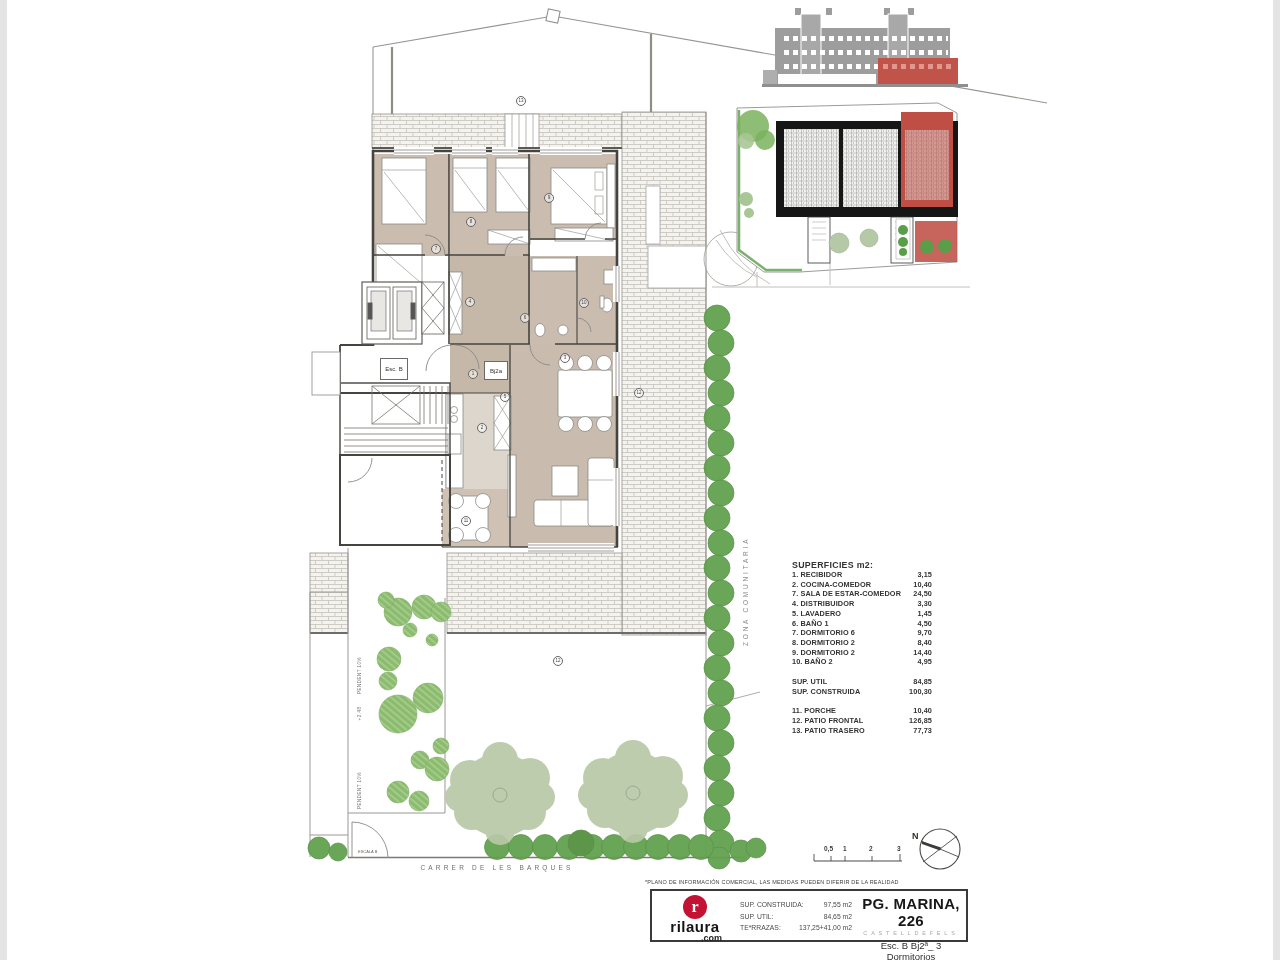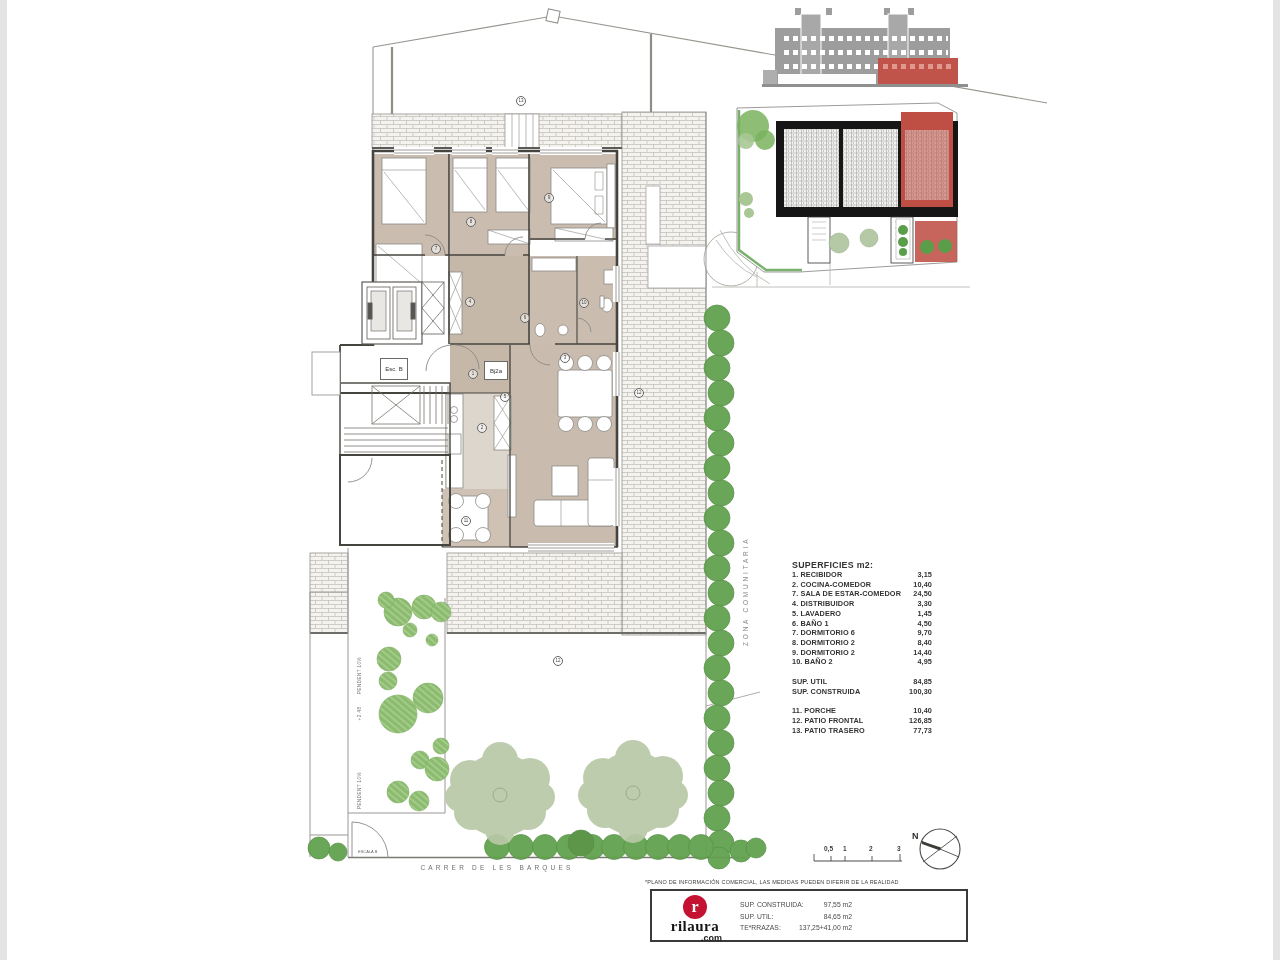--- a/index.html
+++ b/index.html
@@ -28,21 +28,21 @@
   .scale-label{position:absolute;top:845px;font-size:6.5px;font-weight:bold;color:#3c3c3c;}
   #north-n{position:absolute;left:912px;top:831px;font-size:9px;font-weight:bold;color:#2e2e2e;}
   
   #footnote{position:absolute;left:645px;top:879px;font-size:5.5px;color:#3f3f3f;letter-spacing:.2px;}
   #footer-box{position:absolute;left:650px;top:889px;width:318px;height:53px;border:2px solid #3a3a3a;
               background:#fff;display:flex;box-sizing:border-box;}
   .logo-col{width:86px;padding-top:3px;}
   .logo-r{width:24px;height:24px;border-radius:50%;background:#c41332;color:#fff;
           font-family:"Liberation Serif",serif;font-weight:bold;font-size:16px;
           display:flex;align-items:center;justify-content:center;margin:1px auto 0;}
-  .logo-name{font-family:Liberation Serif, serif;font-weight:bold;font-size:15px;color:#141414;
+  .logo-name{font-family:Liberation Sans, sans-serif;font-weight:bold;font-size:15px;color:#141414;
              text-align:center;letter-spacing:.5px;line-height:15px;}
   .logo-tld{font-size:9px;font-weight:bold;text-align:right;padding-right:16px;color:#222;line-height:9px;}
   .metrics-col{width:118px;padding:8px 4px 0 2px;box-sizing:border-box;}
   .m-row{display:flex;justify-content:space-between;font-size:6.8px;color:#4a4a4a;line-height:11.5px;}
   .title-col{flex:1;padding-top:4px;text-align:center;}
   .f-title{font-size:15px;font-weight:800;letter-spacing:.3px;color:#181818;}
   .f-sub{font-size:5.5px;letter-spacing:3.8px;color:#a8a8a8;margin-top:1px;}
   .f-unit{font-size:9.5px;color:#2e2e2e;margin-top:4px;}
 </style>
 </head>
@@ -526,15 +526,20 @@
         </div>
         <div class="m-row">
           <span>SUP. UTIL:</span>
           <span>84,65 m2</span>
         </div>
         <div class="m-row">
           <span>TE*RRAZAS:</span>
           <span>137,25+41,00 m2</span>
         </div>
       </div>
+  <div class="title-col">
+    <div class="f-title">PG. MARINA, 226</div>
+    <div class="f-sub">CASTELLDEFELS</div>
+    <div class="f-unit">Esc. B Bj2ª_ 3 Dormitorios</div>
+  </div>
 </div>
 
 </div>
 
 </body></html>

